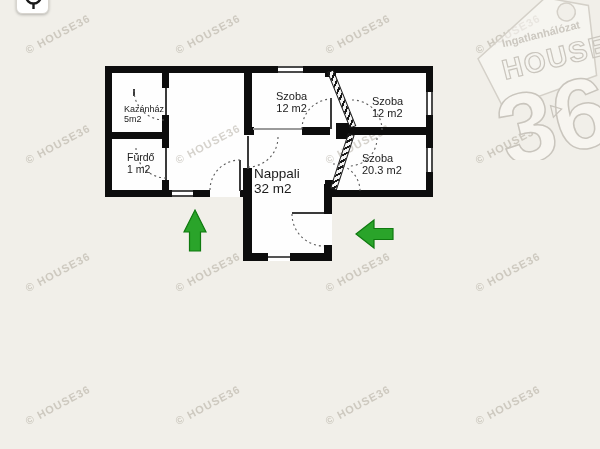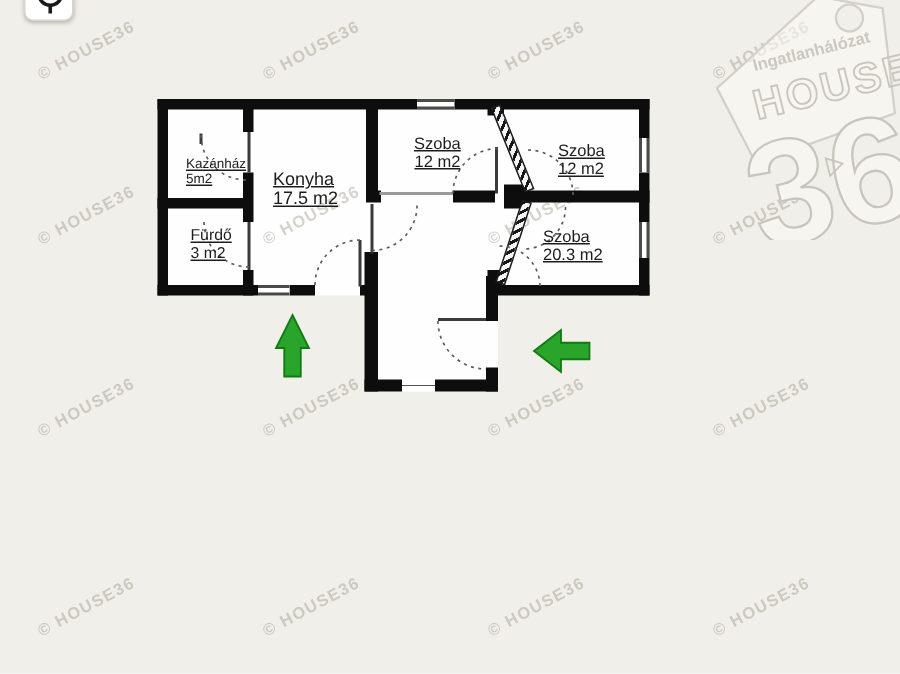--- a/index.html
+++ b/index.html
@@ -13,21 +13,21 @@
   .leaf{position:absolute;background:#3a3a3a;}
   .thinline{position:absolute;background:#9a9a9a;}
   .window-h{position:absolute;background:#fff;border-top:2px solid #4a4a4a;border-bottom:2px solid #4a4a4a;box-sizing:border-box;}
   .window-v{position:absolute;background:#fff;border-left:2px solid #4a4a4a;border-right:2px solid #4a4a4a;box-sizing:border-box;}
   .window-mid{position:absolute;background:linear-gradient(#fff 0 42%,#555 42% 58%,#fff 58% 100%);}
   .diag{
     position:absolute;box-sizing:border-box;border:1px solid #1c1c1c;
     background:repeating-linear-gradient(135deg,#161616 0 2px,#f5f5f5 2px 5px);
   }
   .room-label{position:absolute;color:#1c1c1c;line-height:1.12;white-space:nowrap;}
-  .room-label .rname,.room-label .rarea{display:block;text-decoration:underline;}
+  .room-label .rname,.room-label .rarea{display:block;}
   .lbl-kazanhaz{left:124px;top:104px;font-size:9px;}
   .lbl-furdo{left:127px;top:152px;font-size:10.5px;}
   .lbl-konyha{left:182px;top:113px;font-size:12px;}
   .lbl-szoba1{left:276px;top:90px;font-size:11px;text-align:center;}
   .lbl-szoba2{left:372px;top:95px;font-size:11px;}
   .lbl-szoba3{left:362px;top:152px;font-size:11px;}
   .lbl-nappali{left:254px;top:166px;font-size:13.5px;}
   .wm{
     position:absolute;font-size:11px;font-weight:bold;letter-spacing:1px;
     color:rgba(148,140,124,0.38);transform:rotate(-28deg);white-space:nowrap;
@@ -123,37 +123,37 @@
       <path d="M292,214 A32 32 0 0 0 324,246"></path>
     </g>
   </svg>
 
   <div class="room-label lbl-kazanhaz">
     <span class="rname">Kazánház</span>
     <span class="rarea">5m2</span>
   </div>
   <div class="room-label lbl-furdo">
     <span class="rname">Fürdő</span>
-    <span class="rarea">3 m2</span>
-  </div>
-  <div class="room-label lbl-konyha">
-    <span class="rname">Konyha</span>
-    <span class="rarea">17.5 m2</span>
+    <span class="rarea">1 m2</span>
   </div>
   <div class="room-label lbl-szoba1">
     <span class="rname">Szoba</span>
     <span class="rarea">12 m2</span>
   </div>
   <div class="room-label lbl-szoba2">
     <span class="rname">Szoba</span>
     <span class="rarea">12 m2</span>
   </div>
   <div class="room-label lbl-szoba3">
     <span class="rname">Szoba</span>
     <span class="rarea">20.3 m2</span>
+  </div>
+  <div class="room-label lbl-nappali">
+    <span class="rname">Nappali</span>
+    <span class="rarea">32 m2</span>
   </div>
 
   <svg class="overlay" width="600" height="449" viewBox="0 0 600 449">
     <polygon points="195,210 206,232 200.5,232 200.5,251 189.5,251 189.5,232 184,232" fill="#2aa42a" stroke="#0f7a0f" stroke-width="1.2"></polygon>
     <polygon points="356,234 374,220 374,228.5 393,228.5 393,239.5 374,239.5 374,248" fill="#2aa42a" stroke="#0f7a0f" stroke-width="1.2"></polygon>
   </svg>
 
   <svg style="left:465px;top:-10px" width="140" height="170" viewBox="0 0 140 170">
     <g transform="rotate(-14 70 70)">
       <path d="M15,55 L95,12 L135,30 L126,100 L28,110 Z" fill="#faf9f5" fill-opacity="0.6" stroke="#d4d0c8" stroke-width="1.5"></path>

